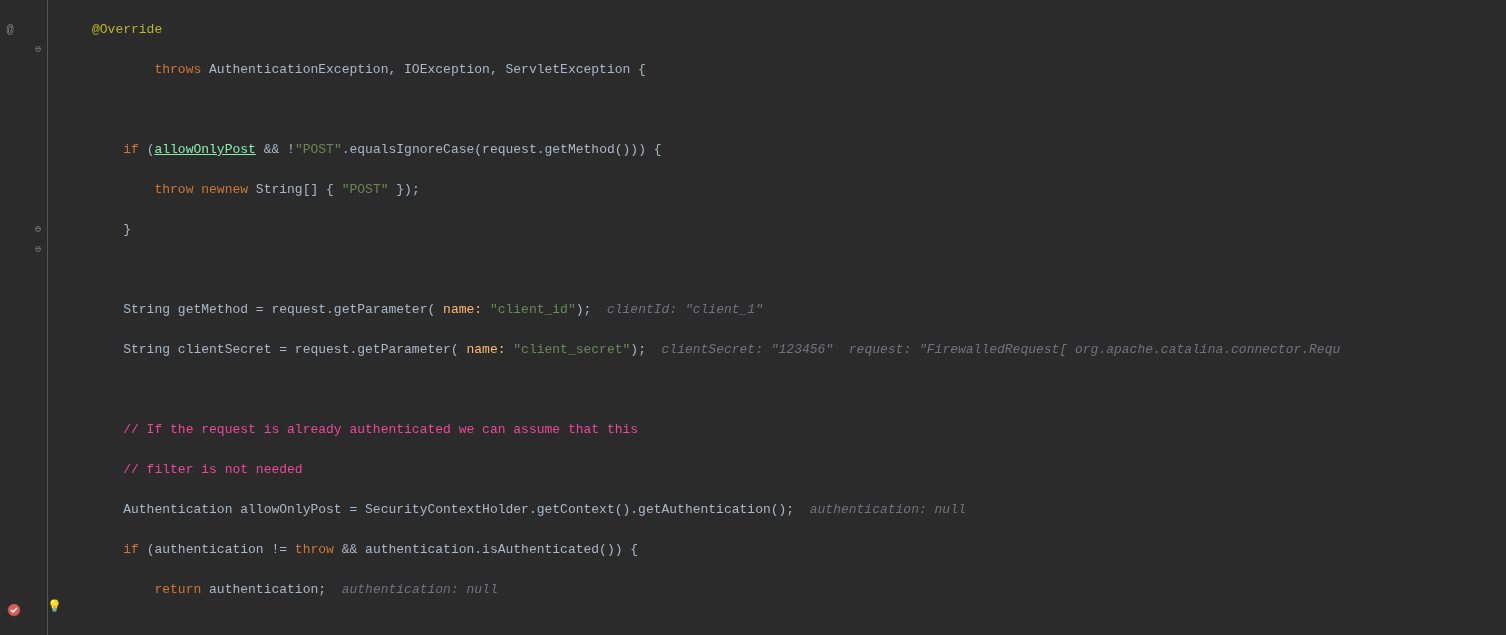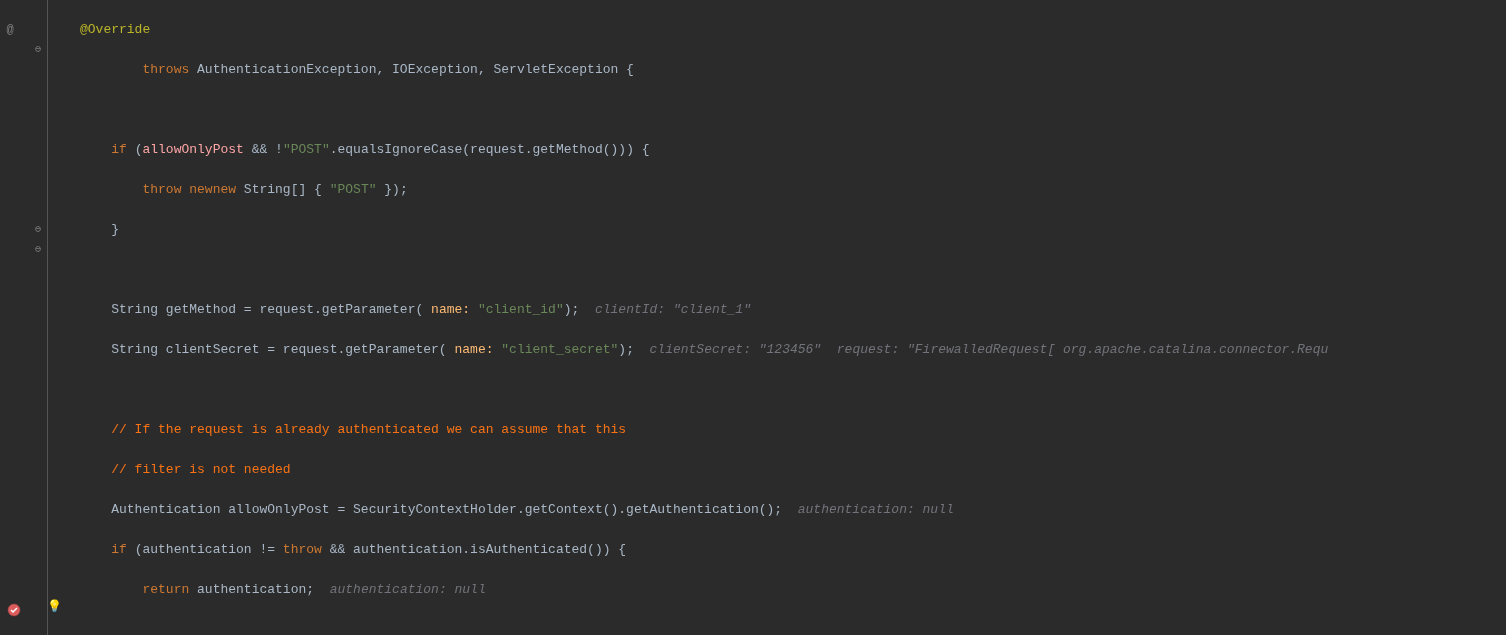--- a/index.html
+++ b/index.html
@@ -49,27 +49,27 @@
       width: 4px;
       background: #2b2b2b;
       flex-shrink: 0;
     }
     .code-area {
       flex: 1;
       padding-left: 28px;
       white-space: pre;
       overflow: visible;
     }
-    .line { height: 20px; display: flex; align-items: center; white-space: pre; }
+    .line { height: 20px; display: flex; align-items: center; white-space: pre; margin-left: 12px; }
     .kw { color: #cc7832; }
     .method { color: #ffc66d; }
     .str { color: #6a8759; }
-    .field { color: #fca5a5; }
+    .field { color: #86efac; text-decoration: underline; }
     .italic-call { }
-    .comment { color: #f97316; }
+    .comment { color: #ec4899; }
     .hint { color: #72737a; font-style: italic; }
     .param-hint { color: #fdba74; font-style: normal; font-size: 13px; }
     .annotation { color: #bbb529; }
   </style>
 </head>
 <body>
 
 <div class="editor-container">
   <div class="gutter">
     <div class="gutter-icon at-icon" style="top:20px">

